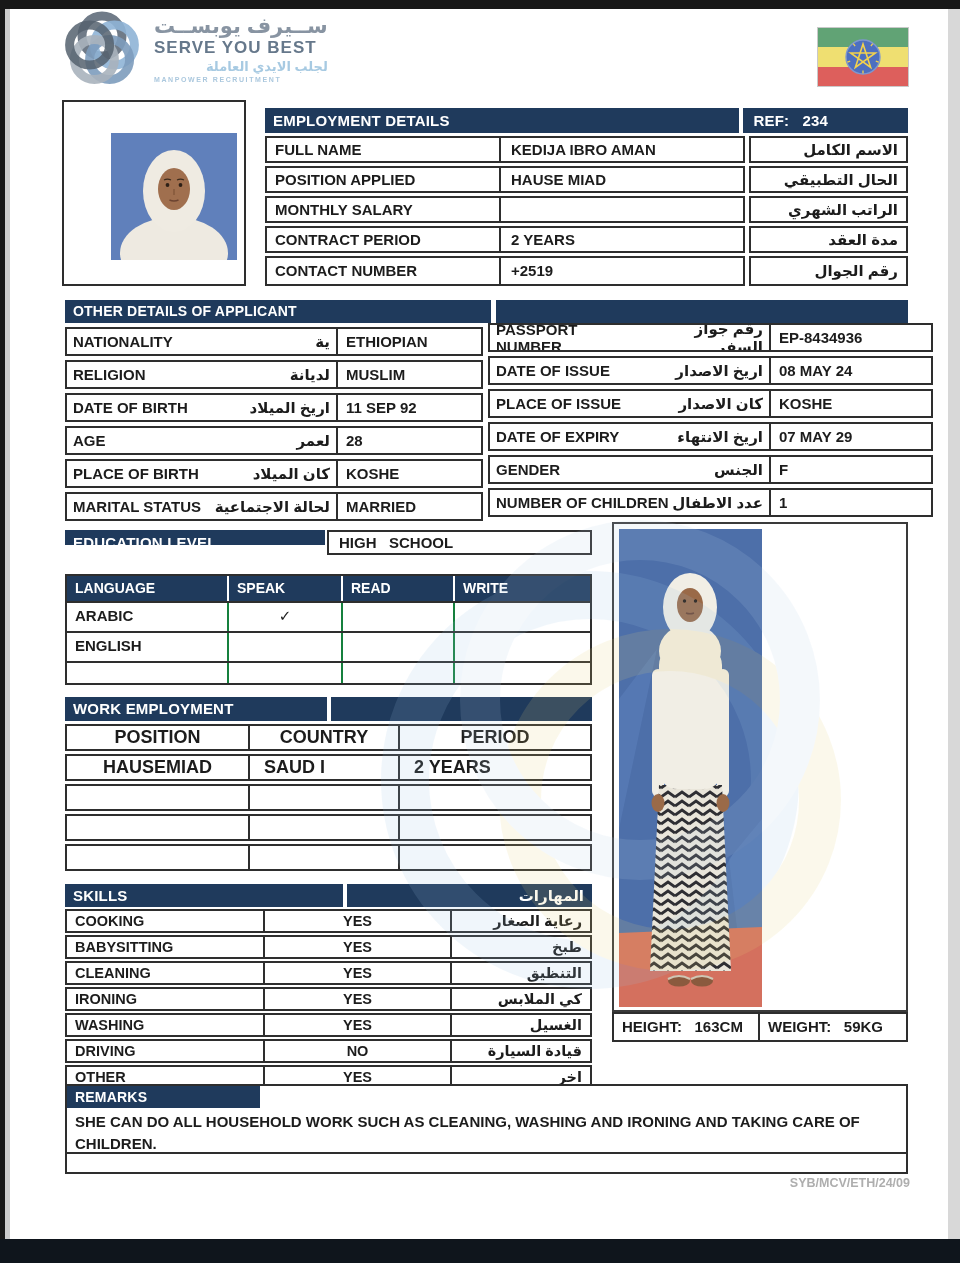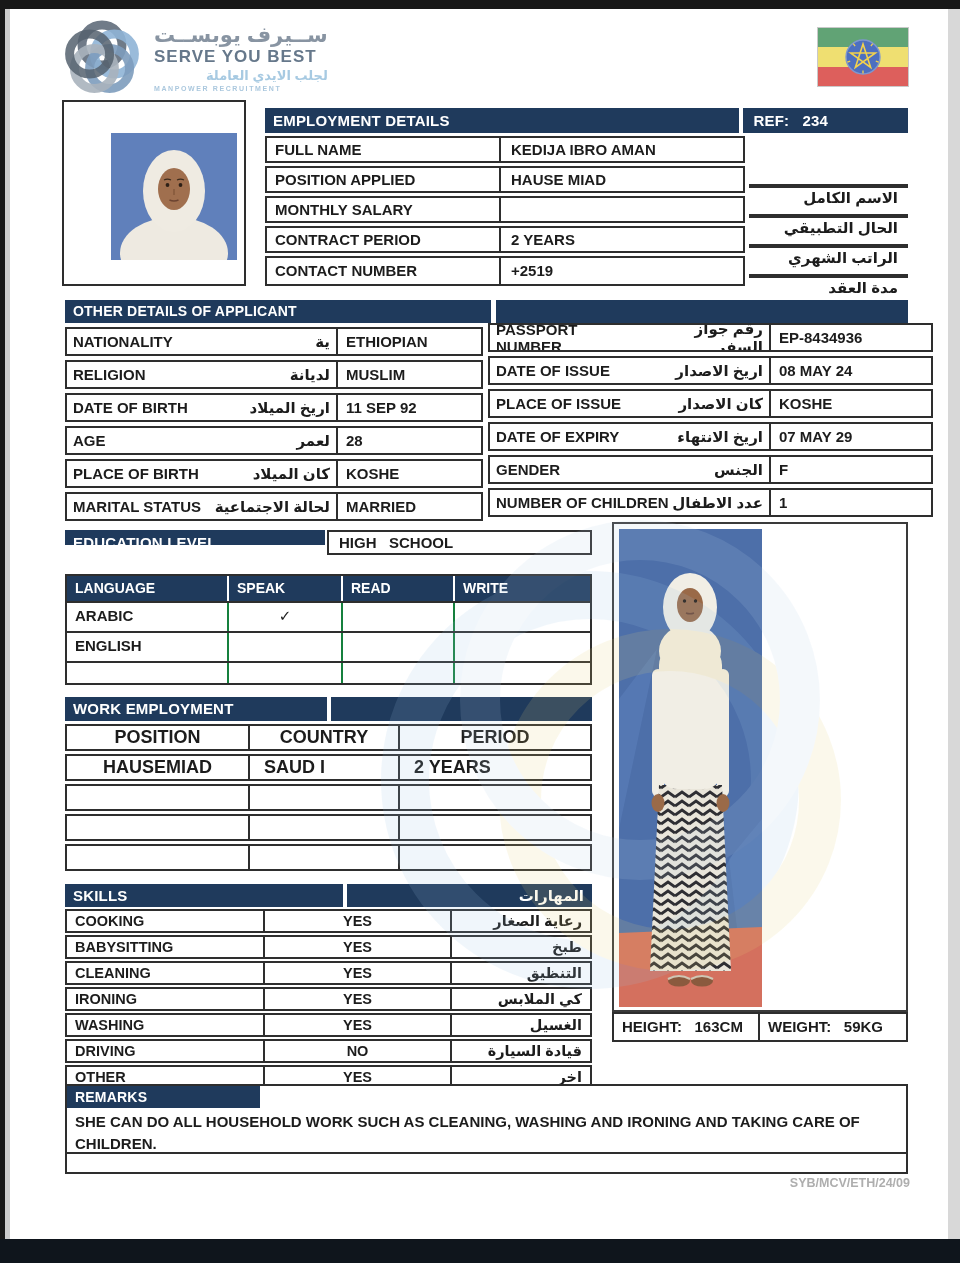--- a/index.html
+++ b/index.html
@@ -9,21 +9,21 @@
   .hdr-txt{font-weight:bold;font-size:15px;letter-spacing:.2px;}
   .pre{white-space:pre;}
   .ar{direction:rtl;font-weight:bold;}
   
   .edge-top{left:0;top:0;width:960px;height:9px;background:#181818;}
   .edge-left{left:0;top:0;width:5px;height:1263px;background:#181818;}
   .edge-left2{left:5px;top:9px;width:5px;height:1230px;background:#cccccc;}
   .edge-bottom{left:0;top:1239px;width:960px;height:24px;background:#0f151c;}
   .edge-right{left:948px;top:9px;width:12px;height:1230px;background:#d8d8d8;}
   
-  .logo{left:58px;top:14px;display:flex;align-items:center;}
+  .logo{left:58px;top:5px;display:flex;align-items:center;}
   .logo-text{margin-left:8px;line-height:1.15;}
   .logo-ar{font-size:21px;font-weight:bold;color:#8894a2;letter-spacing:1px;direction:rtl;}
   .logo-en{font-size:17px;font-weight:bold;color:#66788b;letter-spacing:1px;}
   .logo-ar2{font-size:13px;color:#a7cae2;direction:rtl;margin-top:2px;font-weight:bold;}
   .logo-en2{font-size:7px;color:#abc8de;letter-spacing:1.6px;font-weight:bold;margin-top:1px;}
   
   .flag{left:818px;top:28px;width:90px;height:58px;box-shadow:0 0 0 1px #c9c9c9;}
   .flag .stripe{width:100%;height:33.33%;}
   .flag svg{position:absolute;left:50%;top:50%;transform:translate(-50%,-50%);}
   
@@ -31,21 +31,21 @@
   .headshot{position:absolute;left:47px;top:31px;width:126px;height:127px;}
   
   .emp{left:265px;top:108px;width:643px;}
   .emp-header{display:flex;height:25px;}
   .emp-h-left{width:480px;padding-left:8px;line-height:25px;}
   .emp-h-right{width:159px;margin-left:4px;padding-left:10px;line-height:25px;}
   .emp-row{display:flex;height:27px;margin-top:3px;font-size:15px;font-weight:bold;}
   .emp-left{display:flex;width:480px;border:2px solid #2e2e2e;background:#fff;box-sizing:border-box;}
   .emp-label{width:224px;border-right:2px solid #2e2e2e;padding-left:8px;line-height:23px;}
   .emp-value{flex:1;padding-left:10px;line-height:23px;}
-  .emp-ar{width:159px;margin-left:4px;border:2px solid #2e2e2e;background:#fff;box-sizing:border-box;text-align:right;padding-right:8px;line-height:23px;margin-top:48px;}
+  .emp-ar{width:159px;margin-left:4px;border:2px solid #2e2e2e;background:#fff;box-sizing:border-box;text-align:right;padding-right:8px;line-height:23px;}
   
   .od-header{left:65px;top:300px;width:843px;display:flex;}
   .od-h-left{width:418px;height:23px;padding-left:8px;line-height:23px;font-size:14px;}
   .od-h-right{flex:1;height:23px;margin-left:5px;}
   .od-col{display:block;}
   .od-row{display:flex;height:29px;margin-bottom:4px;border:2px solid #2e2e2e;background:#fff;box-sizing:border-box;font-size:15px;font-weight:bold;}
   .od-lab{display:flex;justify-content:space-between;align-items:center;padding:0 6px;border-right:2px solid #2e2e2e;overflow:hidden;}
   .od-val{padding-left:8px;line-height:25px;}
   .odL .od-lab{width:257px;}
   .odL .od-val{flex:1;}

